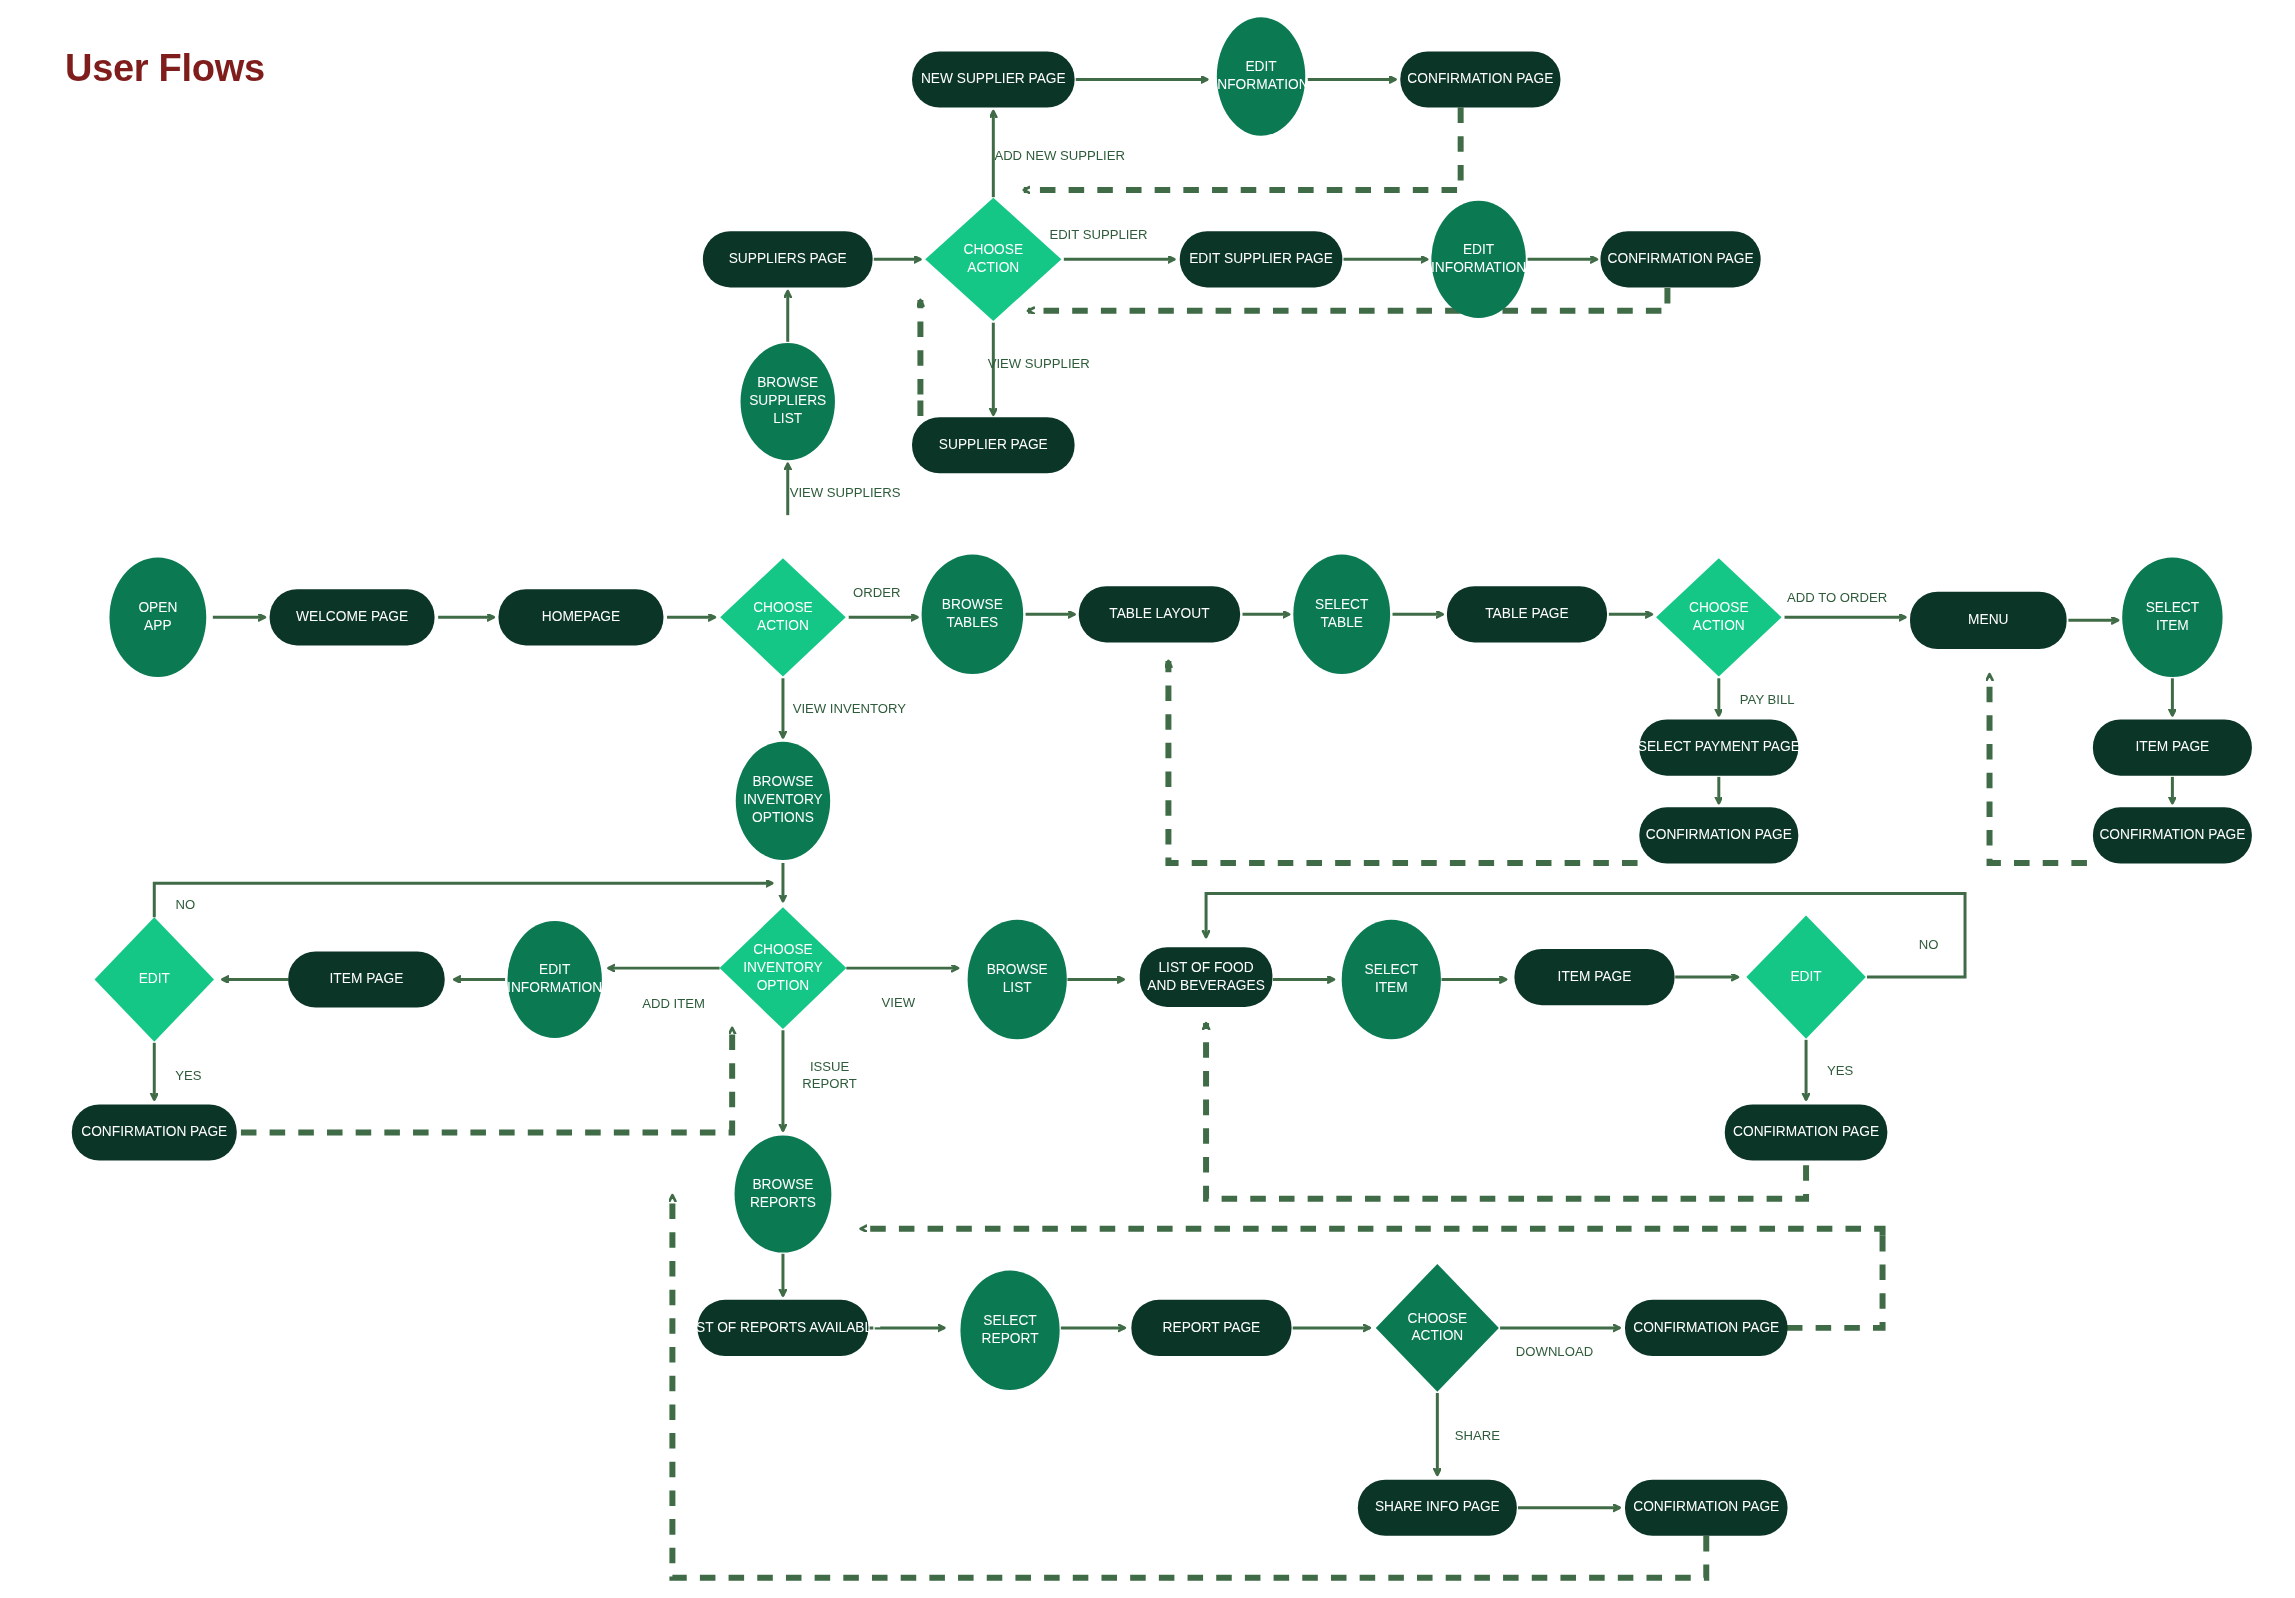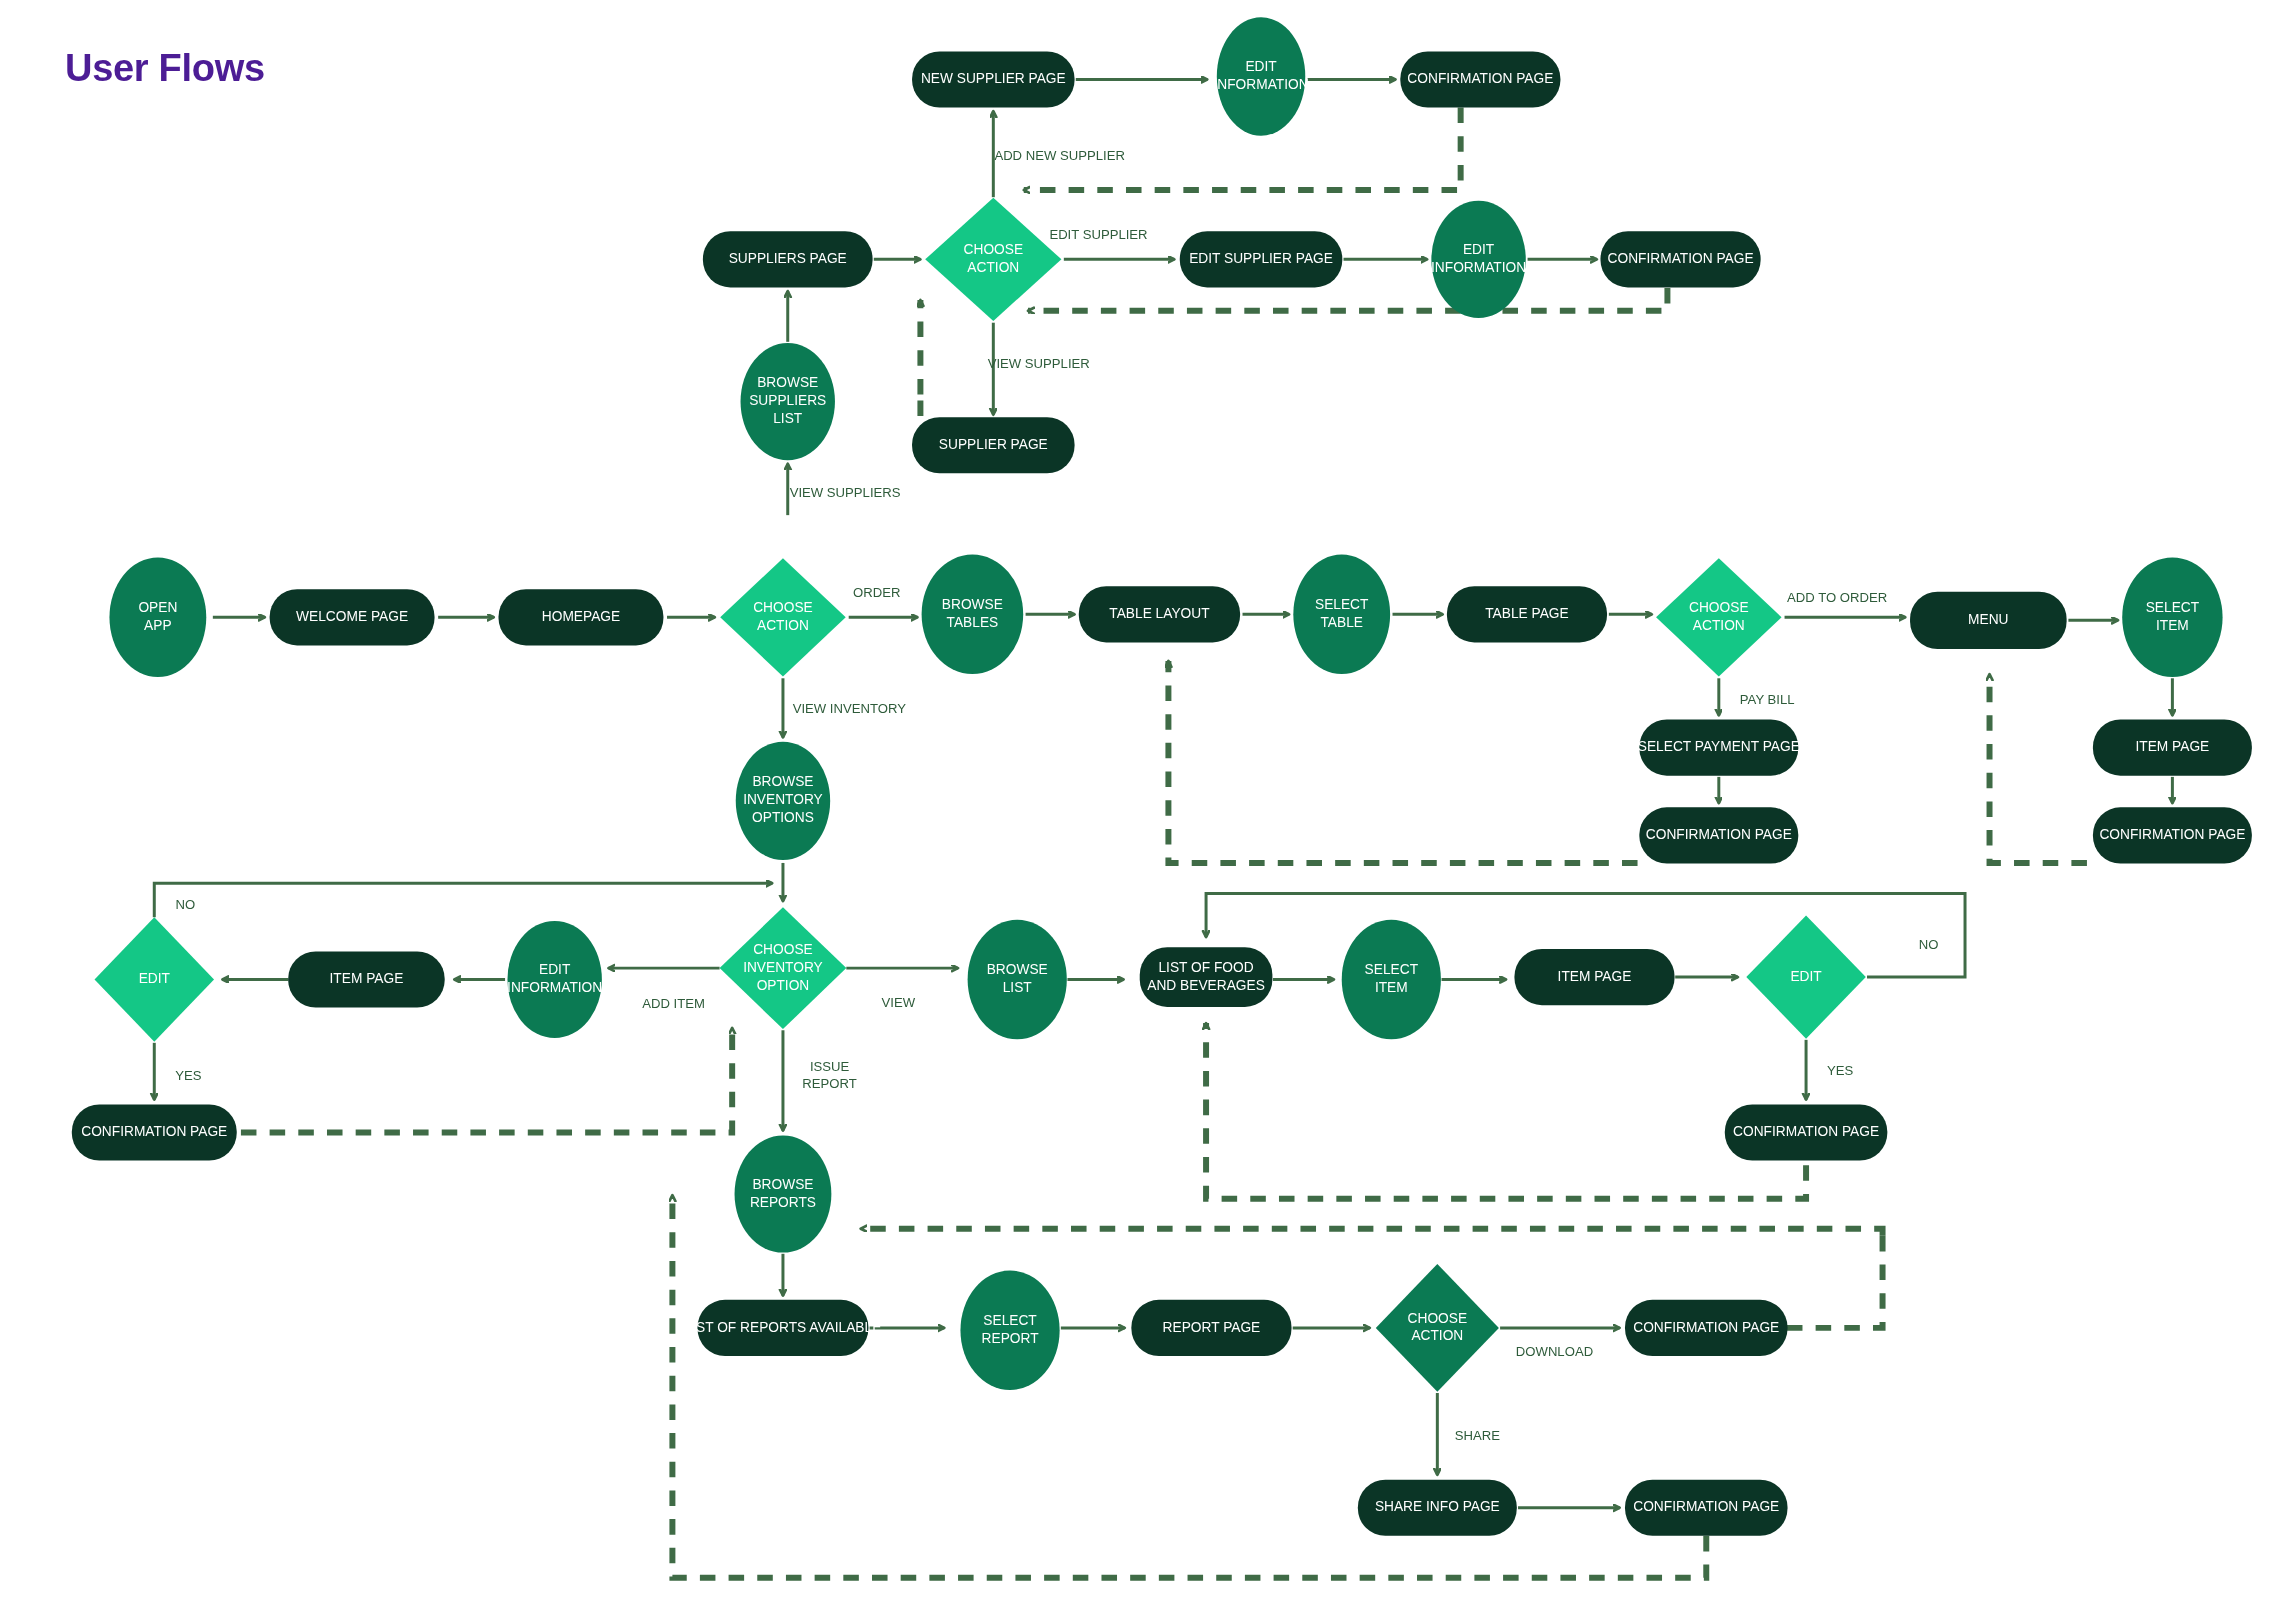--- a/index.html
+++ b/index.html
@@ -22,21 +22,21 @@
     display: block;
   }
   .page-title {
     position: absolute;
     left: 65px;
     top: 47px;
     font-family: "Liberation Sans", sans-serif;
     font-weight: 700;
     font-size: 38px;
     letter-spacing: -0.3px;
-    color: #4c1d95;
+    color: #7f1d1d;
     white-space: nowrap;
   }
   .node-label {
     font-family: "Liberation Sans", sans-serif;
     fill: #ffffff;
     text-anchor: middle;
     dominant-baseline: middle;
     pointer-events: none;
   }
   .edge-label {

